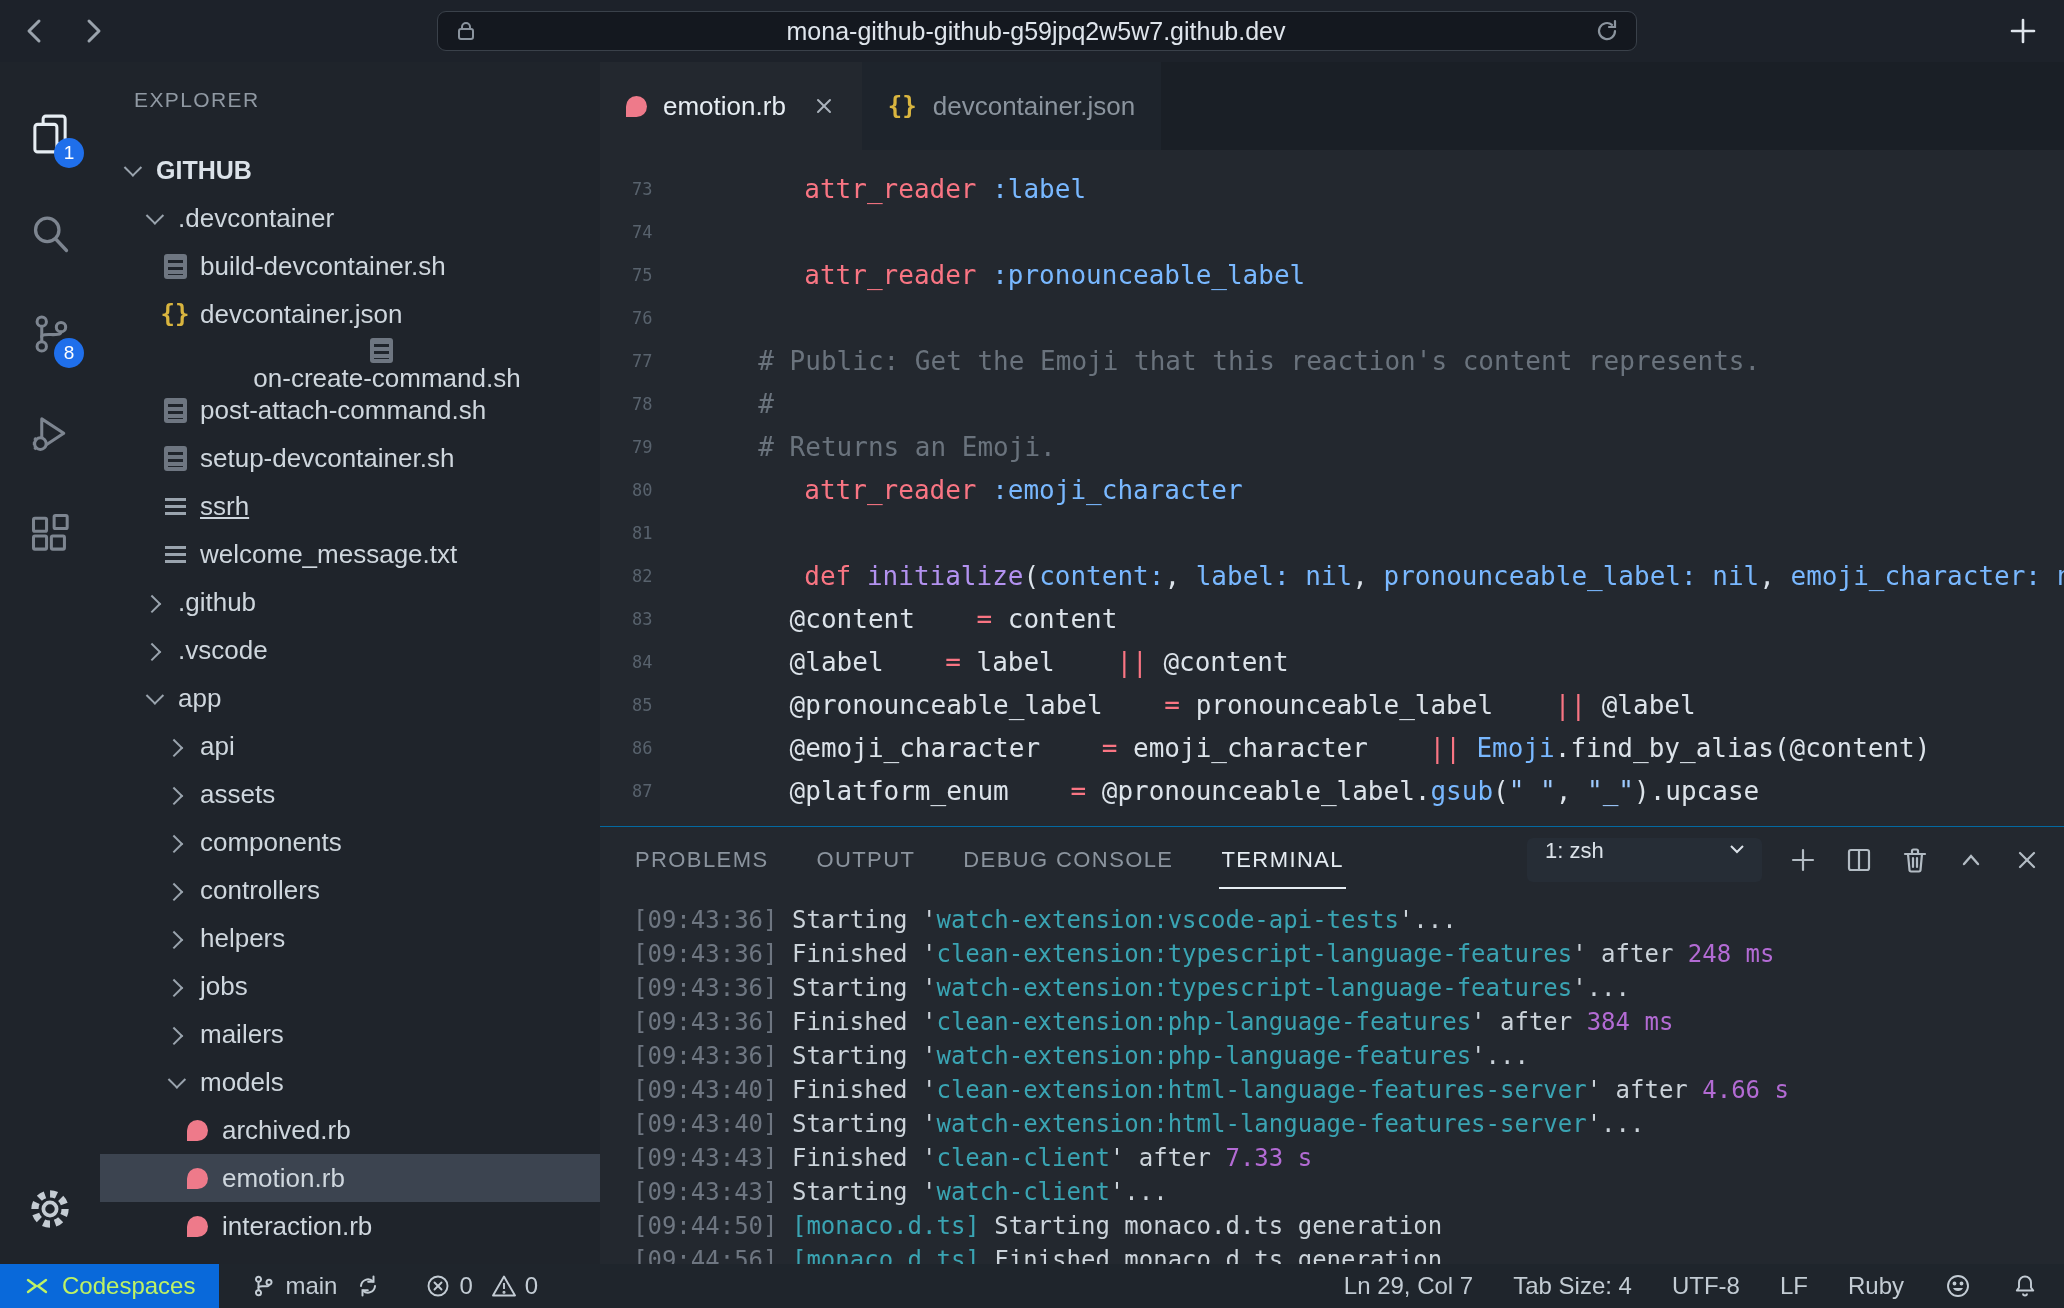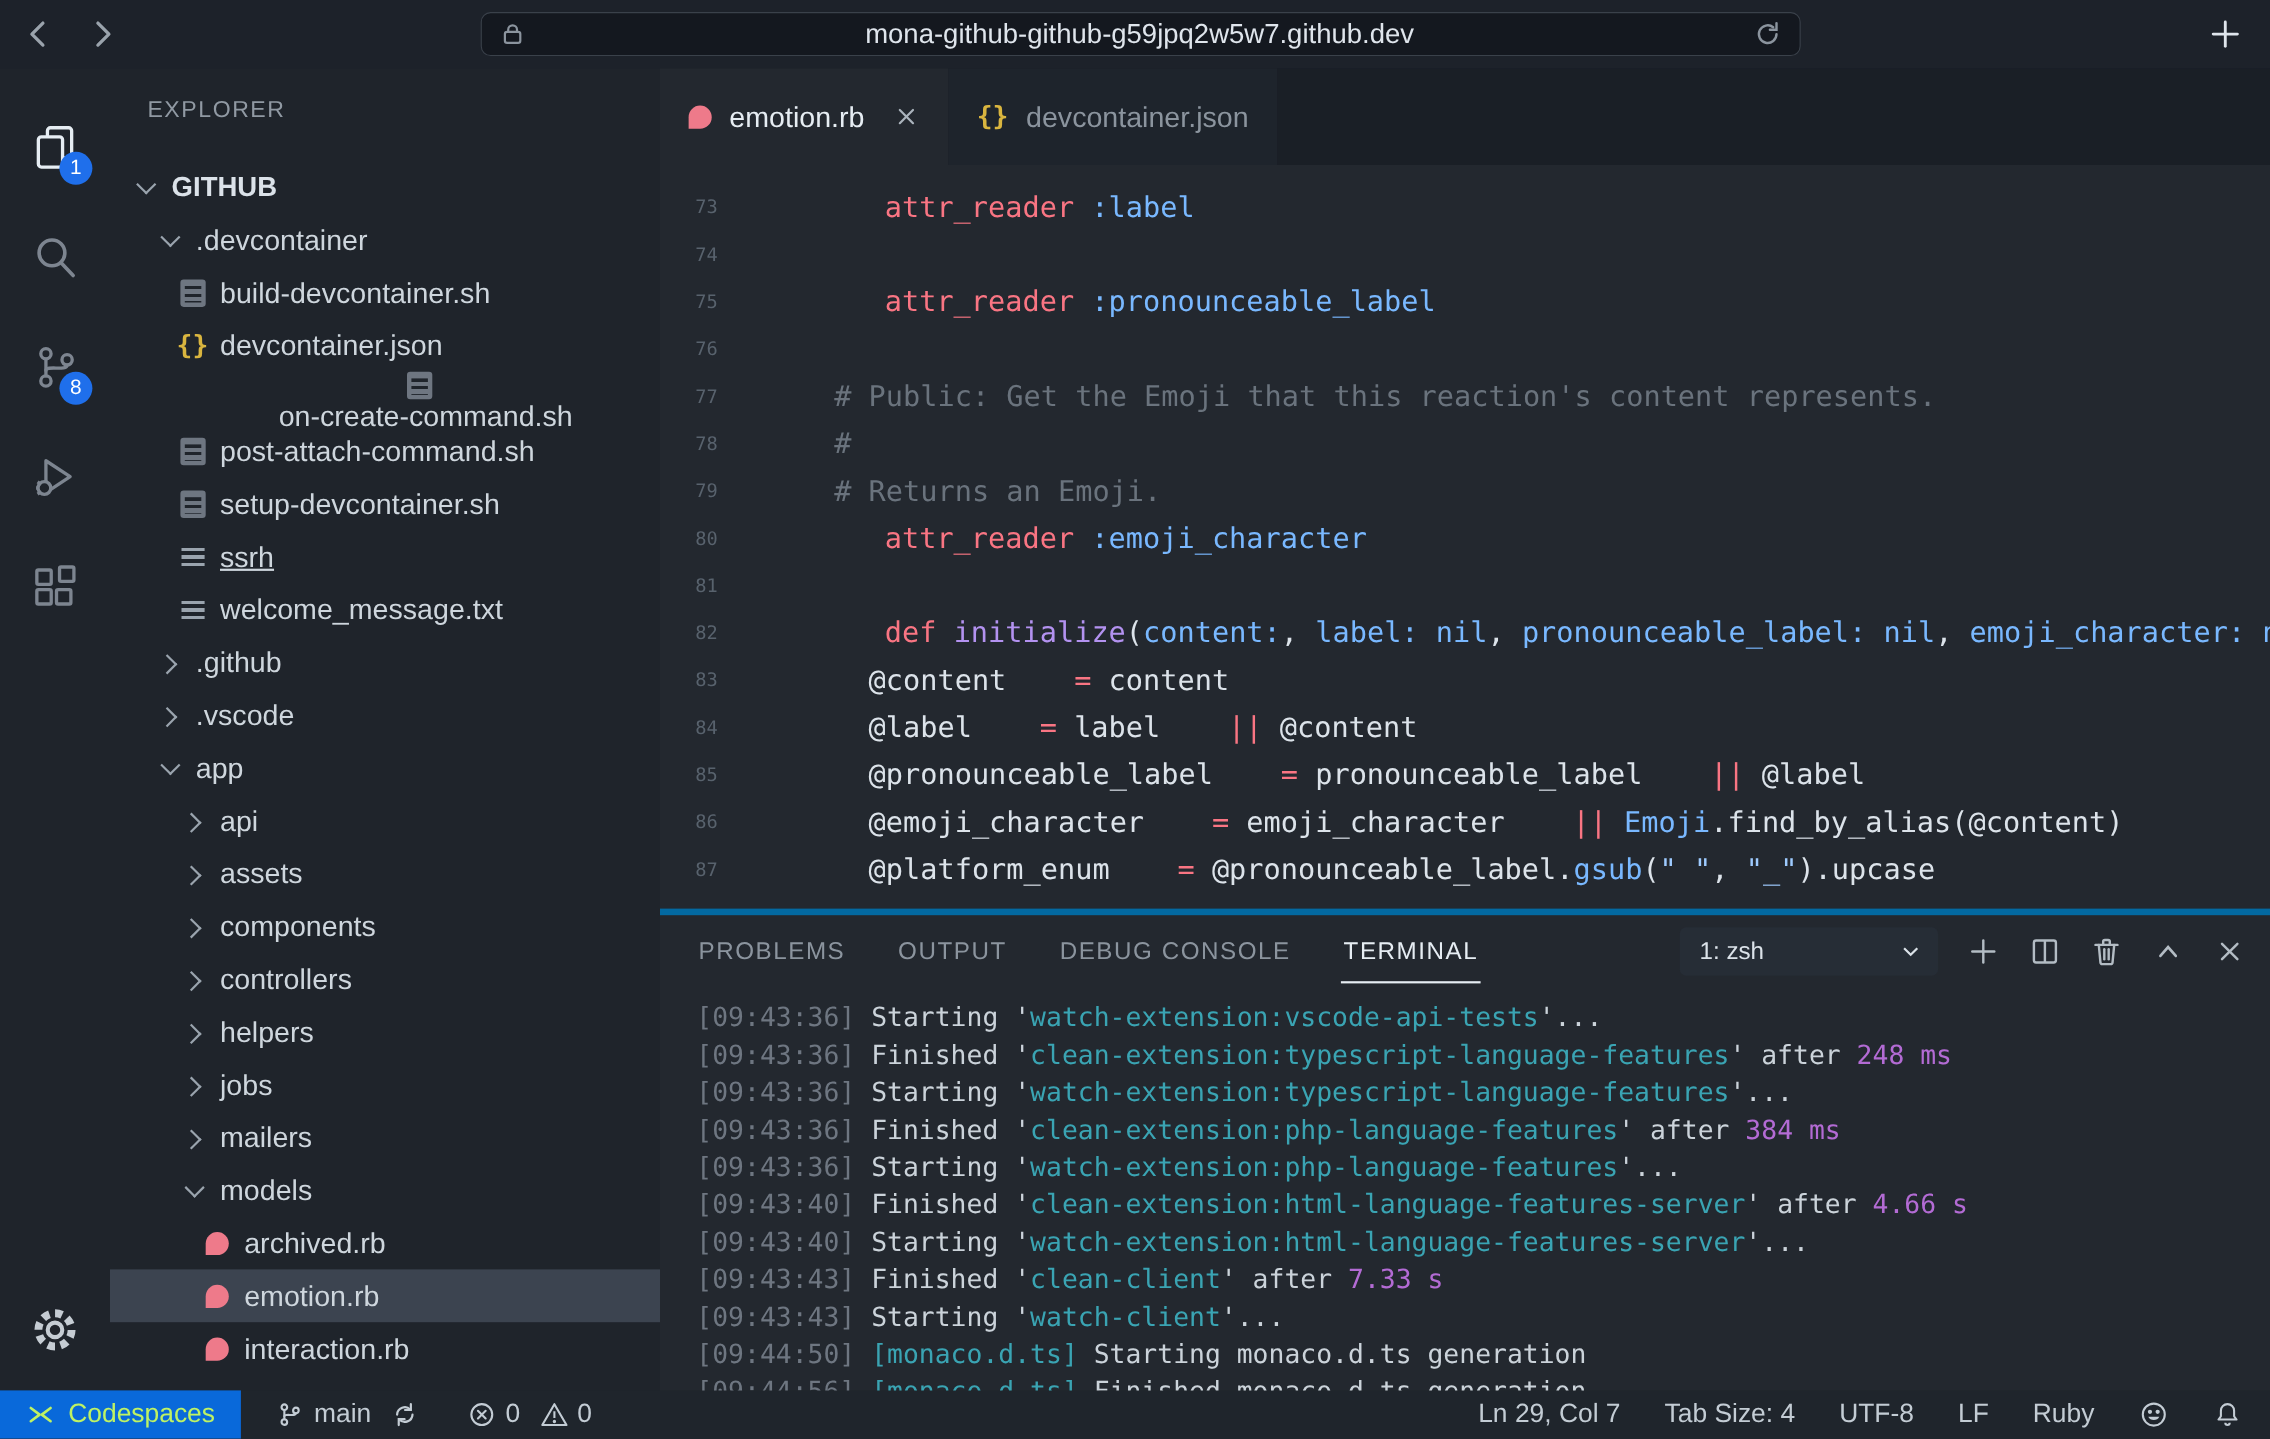--- a/index.html
+++ b/index.html
@@ -66,28 +66,28 @@
 
   .editor { flex:1; background:var(--bg-editor); overflow:hidden; padding-top:18px;
     font-family:"DejaVu Sans Mono", monospace; font-size:26px; }
   .code-line { height:43px; line-height:43px; display:flex; }
   .ln { width:70px; margin-left:32px; color:#58626d; flex:none; font-size:17px; }
   .code { margin-left:25px; white-space:pre; color:var(--fg-code); }
   .tk-r { color:var(--syn-red);margin-left:46px; } .tk-b { color:var(--syn-blue); } .tk-p { color:var(--syn-purple); }
   .tk-c { color:var(--syn-comment); } .tk-s { color:var(--syn-string); }
 
   
-  .panel { height:438px; flex:none; border-top:6px solid #0369a1; background:var(--bg-editor); display:flex; flex-direction:column; }
+  .panel { height:438px; flex:none; border-top:1px solid #0369a1; background:var(--bg-editor); display:flex; flex-direction:column; }
   .panel-header { height:66px; flex:none; display:flex; align-items:center; padding:0 22px 0 33px; }
   .ptabs { display:flex; gap:44px; }
   .ptab { font-size:22px; letter-spacing:1.4px; color:#8b949e; position:relative; padding:6px 2px; cursor:pointer; }
   .ptab.active { color:#e6edf3; }
   .ptab.active::after { content:""; position:absolute; left:0; right:0; bottom:-10px; height:2.5px; background:#e6edf3; }
   .pcontrols { margin-left:auto; display:flex; align-items:center; gap:26px; color:#b3bcc4; }
-  .shell-select { width:235px; height:44px; background:#262d36; border-radius:6px; display:flex; align-items:center;
+  .shell-select { width:235px; height:44px; background:#262d36; border-radius:6px; display:flex; align-items:flex-start;
     padding:0 14px 0 18px; font-size:22px; color:#dbe2e9; cursor:pointer; }
   .shell-select .chevdn { margin-left:auto; }
 
   .terminal { flex:1; overflow:hidden; padding:10px 0 0 33px; font-family:"DejaVu Sans Mono", monospace; font-size:24px; line-height:34px; }
   .term-line { white-space:pre; color:#cbd3da; }
   .tt-dim { color:var(--term-dim); } .tt-cyan { color:var(--term-cyan); } .tt-mag { color:var(--term-mag); }
 
   
   .status { height:44px; background:var(--bg-status); display:flex; align-items:center; font-size:24px; color:#c3ccd4; }
   .st-seg { display:flex; align-items:center; gap:10px; cursor:pointer; }

